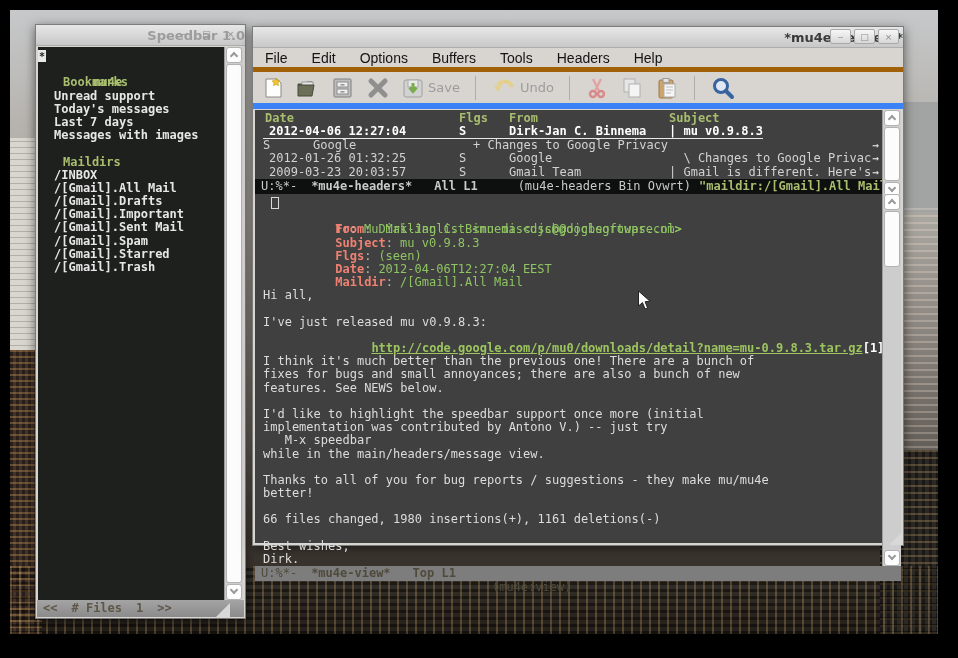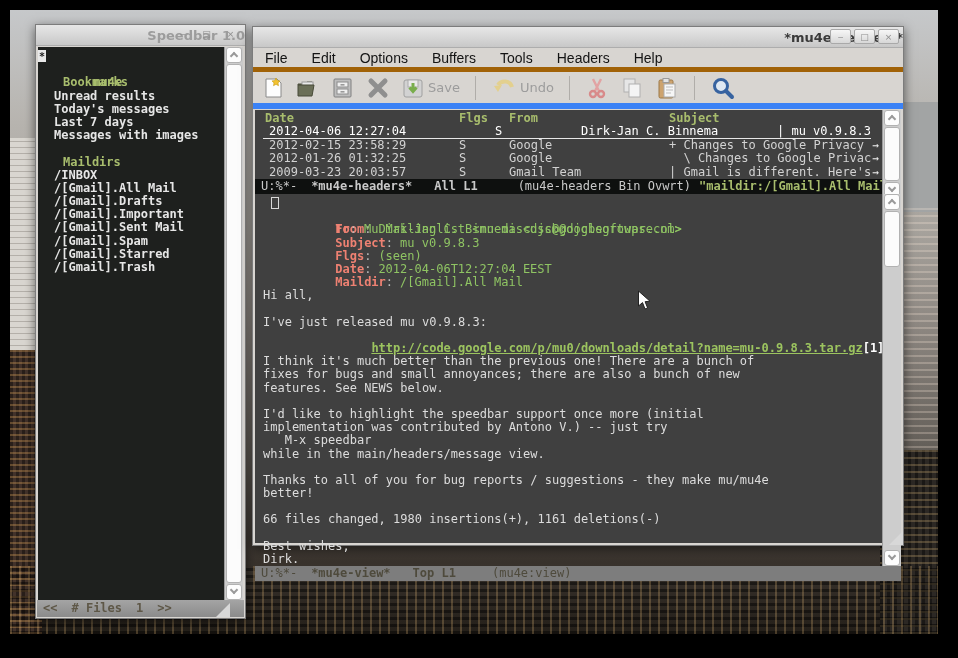--- a/index.html
+++ b/index.html
@@ -89,41 +89,41 @@
 
   .e-content { position:absolute; left:2px; right:2px; top:83px; bottom:2px;
     background:#404040; display:flex; flex-direction:column;
     font-family:"DejaVu Sans Mono", monospace; font-size:12px; }
 
   
   .headers-pane { position:relative; height:88px; }
   .h-text { margin-right:20px; padding:2px 0 0 8px; line-height:13.4px; }
   .h-row { display:flex; position:relative; height:13.4px; white-space:pre; color:#d2d2d2; }
   .h-row.colhead { color:#a8bd6d; font-weight:bold; }
-  .h-row.current { display:inline-flex; color:#ffffff; font-weight:normal;
-                   border-bottom:1px solid #e8e8e8;gap:36px; }
+  .h-row.current { display:inline-flex; color:#ffffff; font-weight:bold;
+                   border-bottom:1px solid #e8e8e8; }
   .c-date { width:196px; padding-left:6px; }
   .colhead .c-date { padding-left:2px; }
   .c-flgs { width:50px; }
   .c-from { width:160px; }
   .c-subj { flex:0 0 auto; }
   .trunc { position:absolute; right:2px; top:0; color:#ececec; font-size:11px; }
   .h-end { color:#8a8a8a; height:13.4px; }
   .h-scroll { right:0; top:0; width:19px; height:88px; }
   .h-scroll .thumb { top:17px; bottom:17px; }
 
   
   .modeline { height:15px; line-height:15px; white-space:pre; padding-left:6px;
               display:flex; }
   .ml-active { background:#0e100f; color:#c9c9c9; }
   .ml-inactive { background:#7d7d7d; color:#4e4a3c; }
   .ml-buffer { font-weight:bold; margin-left:14px; }
   .ml-pos { margin-left:22px;font-weight:bold; }
   .ml-modes { margin-left:40px; }
-  .ml-inactive .ml-modes { margin-left:36px; }
+  .ml-inactive .ml-modes { margin-left:36px;margin-top:14px; }
   .ml-query { margin-left:8px; color:#a8bd6d; font-weight:bold; }
 
   
   .view-pane { flex:1; position:relative; }
   .v-text { margin-right:20px; padding:3px 0 0 8px; line-height:13.2px; }
   .line { height:13.2px; white-space:pre; color:#dcdcdc; }
   .field { position:relative; }
   .f-label { color:#ee8172; font-weight:bold; }
   .f-colon { color:#b9b9b9; margin-right:7px; }
   .f-value { color:#8fc463; }
@@ -159,21 +159,21 @@
     </span>
   </div>
 
   <div class="sb-content">
     <div class="sb-line sb-root">
       <span class="sb-marker">*</span>
       <span>mu4e</span>
     </div>
     <div class="sb-line"></div>
     <div class="sb-line sb-heading">Bookmarks</div>
-    <div class="sb-line sb-item">Unread results</div>
+    <div class="sb-line sb-item">Unread support</div>
     <div class="sb-line sb-item">Today's messages</div>
     <div class="sb-line sb-item">Last 7 days</div>
     <div class="sb-line sb-item">Messages with images</div>
     <div class="sb-line"></div>
     <div class="sb-line sb-heading">Maildirs</div>
     <div class="sb-line sb-item">/INBOX</div>
     <div class="sb-line sb-item">/[Gmail].All Mail</div>
     <div class="sb-line sb-item">/[Gmail].Drafts</div>
     <div class="sb-line sb-item">/[Gmail].Important</div>
     <div class="sb-line sb-item">/[Gmail].Sent Mail</div>
@@ -308,21 +308,20 @@
         </div>
         <div>
           <div class="h-row current">
             <span class="c-date">2012-04-06 12:27:04</span>
             <span class="c-flgs">S</span>
             <span class="c-from">Dirk-Jan C. Binnema</span>
             <span class="c-subj">| mu v0.9.8.3</span>
           </div>
         </div>
         <div class="h-row">
-          <span class="c-date">2012-02-15 23:58:29</span>
           <span class="c-flgs">S</span>
           <span class="c-from">Google</span>
           <span class="c-subj">+ Changes to Google Privacy </span>
           <span class="trunc">→</span>
         </div>
         <div class="h-row">
           <span class="c-date">2012-01-26 01:32:25</span>
           <span class="c-flgs">S</span>
           <span class="c-from">Google</span>
           <span class="c-subj">  \ Changes to Google Privac</span>

